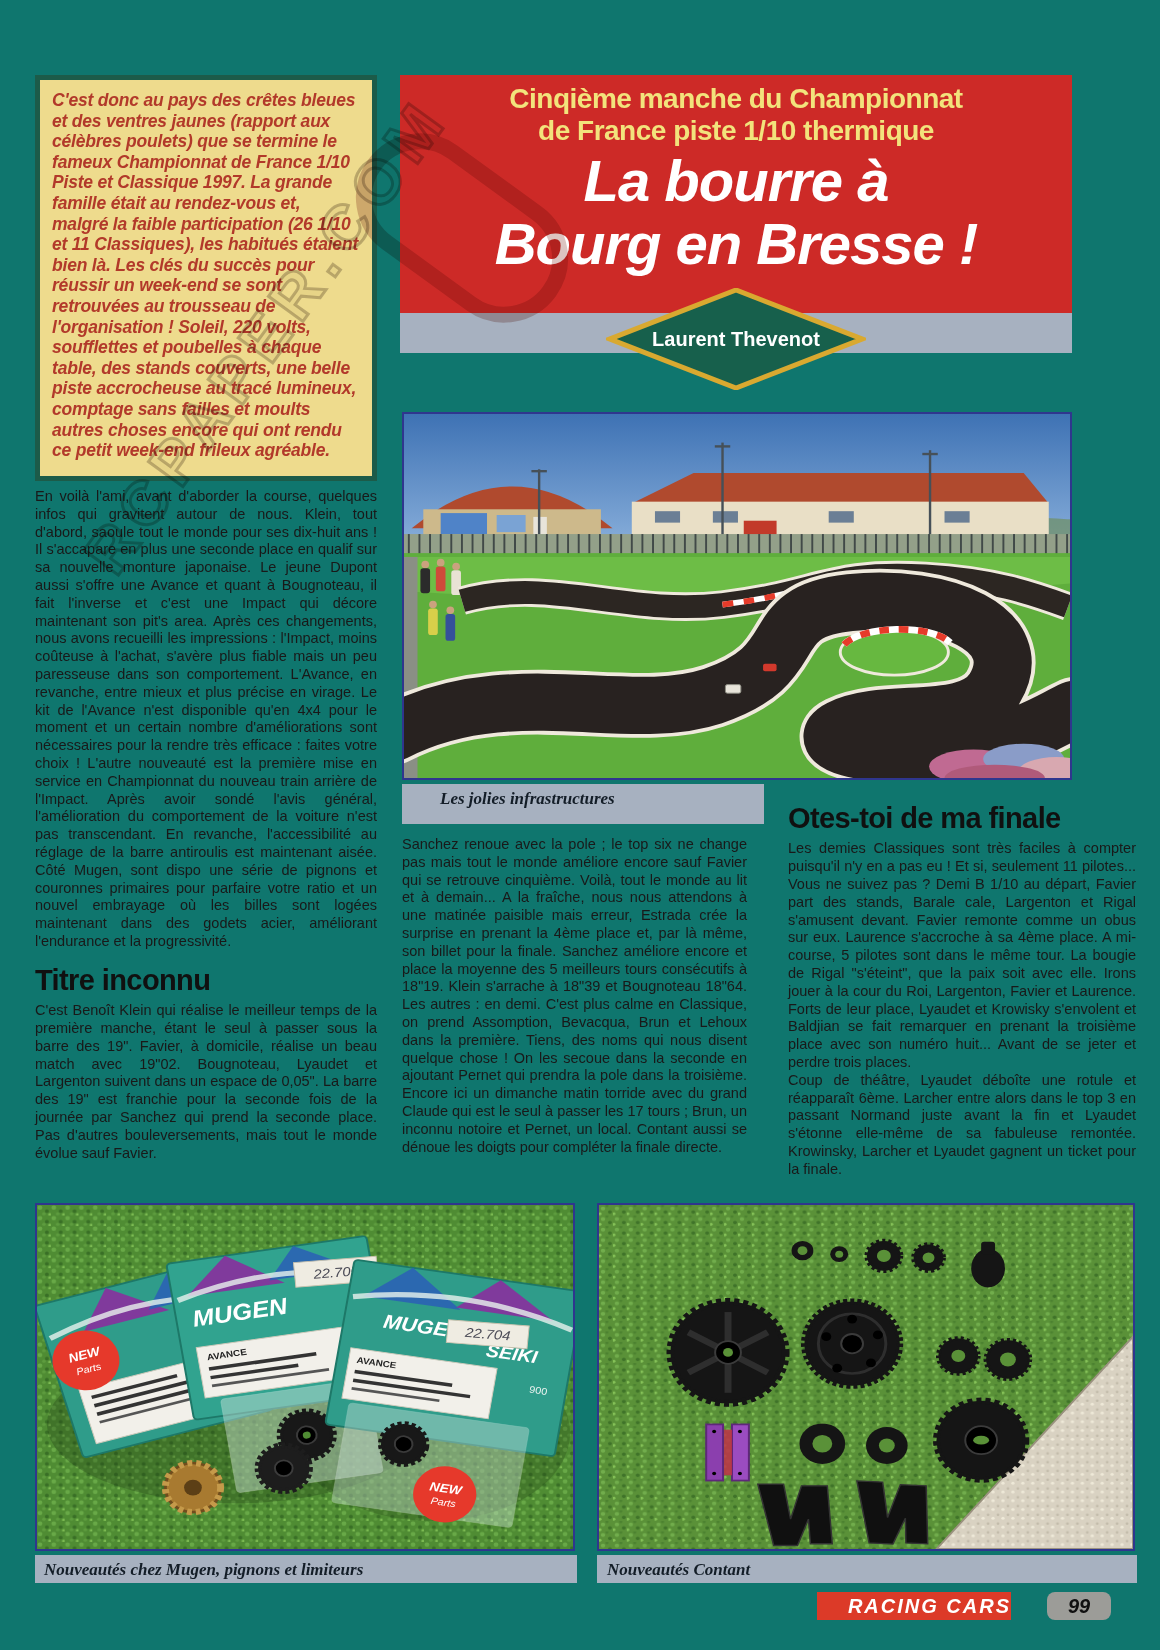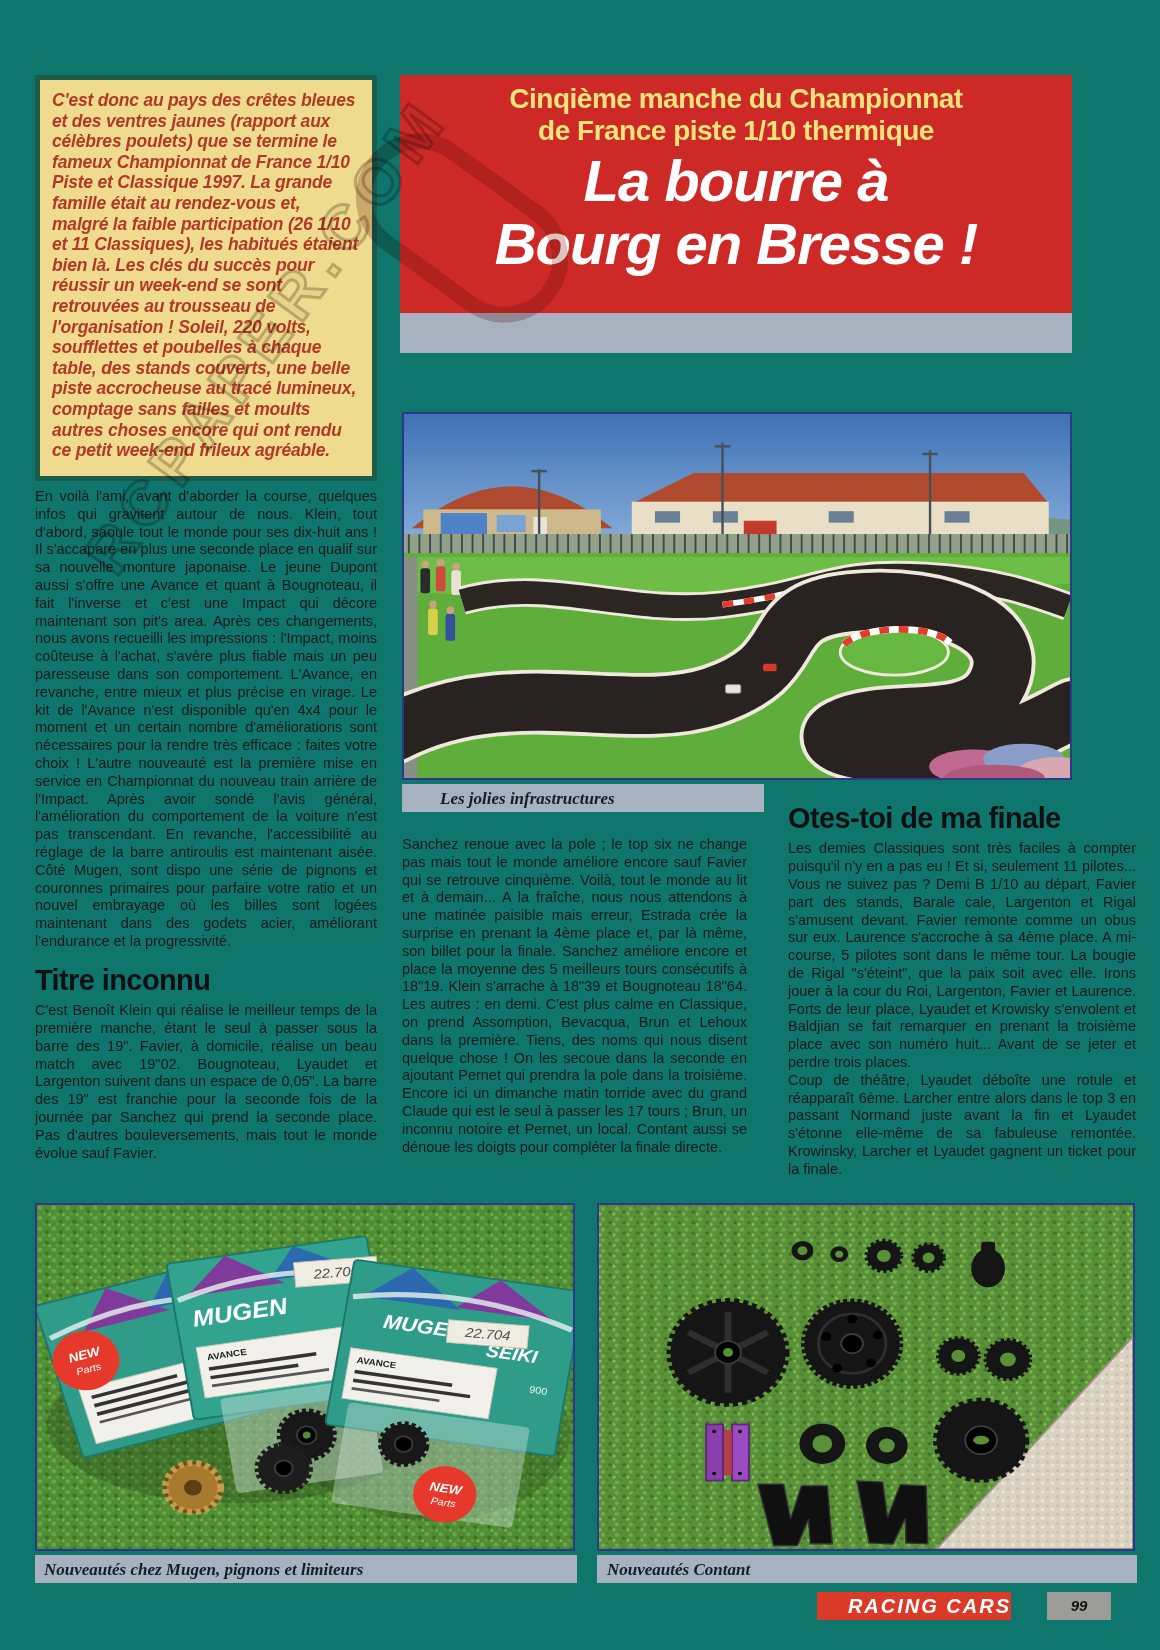--- a/index.html
+++ b/index.html
@@ -18,37 +18,37 @@
   .byline-diamond{left:606px;top:288px;width:260px;height:102px;}
 
   
   .photo-frame{border:2px solid #2f368e;background:#5fae3c;overflow:hidden;}
   .photo-frame svg{display:block;width:100%;height:100%;}
   .track-frame{left:402px;top:412px;width:670px;height:368px;}
   .mugen-frame{left:35px;top:1203px;width:540px;height:348px;}
   .serpent-frame{left:597px;top:1203px;width:538px;height:348px;}
 
   .caption-band{background:#a7b1c0;color:#131d27;font-family:"Liberation Serif",serif;font-weight:bold;font-style:italic;font-size:17px;line-height:1;padding:6px 10px;}
-  .cap-track{left:402px;top:784px;width:362px;height:28px;padding-left:38px;}
+  .cap-track{left:402px;top:784px;width:362px;height:40px;padding-left:38px;}
   .cap-mugen{left:35px;top:1555px;width:542px;height:28px;padding-left:9px;}
   .cap-serpent{left:597px;top:1555px;width:540px;height:28px;}
 
   
   .col{color:#191919;}
   .col-heading{font-weight:bold;font-size:29px;line-height:1.05;letter-spacing:-0.6px;color:#101010;margin:0 0 7px 0;}
   .body-text{font-size:14.5px;line-height:17.8px;text-align:justify;margin:0;}
   .body-text + .col-heading{margin-top:14px;}
   .p-gap{margin-top:0;}
   .left-col{left:35px;top:488px;width:342px;}
   .mid-col{left:402px;top:836px;width:345px;}
   .right-col{left:788px;top:803px;width:348px;}
 
   
   .footer-red{left:817px;top:1592px;width:194px;height:28px;background:#dc3a28;color:#fff;font-weight:bold;font-style:italic;font-size:20px;line-height:28px;text-align:right;letter-spacing:2px;}
-  .footer-gray{left:1047px;top:1592px;width:64px;height:28px;background:#9c9c98;color:#101010;font-weight:bold;font-style:italic;font-size:15px;line-height:28px;text-align:center;}
+  .footer-gray{left:1047px;top:1592px;width:64px;height:28px;background:#9c9c98;color:#101010;font-weight:bold;font-style:italic;font-size:20px;line-height:28px;text-align:center;border-radius:8px;}
 
   
   .watermark-text{left:70px;top:545px;width:660px;transform:rotate(-54deg);transform-origin:0 0;font-weight:bold;font-size:62px;letter-spacing:10px;color:rgba(205,196,182,0.14);-webkit-text-stroke:3px rgba(110,98,86,0.38);mix-blend-mode:multiply;pointer-events:none;z-index:40;}
   .watermark-loop{left:398px;top:112px;width:128px;height:232px;border:16px solid rgba(128,42,32,0.28);border-radius:64px;transform:rotate(-54deg);mix-blend-mode:multiply;pointer-events:none;z-index:39;}
 
   svg text{font-family:"Liberation Sans",sans-serif;}
 </style>
 </head>
 <body>
 
@@ -58,20 +58,26 @@
     <div class="intro-text">C'est donc au pays des crêtes bleues et des ventres jaunes (rapport aux célèbres poulets) que se termine le fameux Championnat de France 1/10 Piste et Classique 1997. La grande famille était au rendez-vous et, malgré la faible participation (26 1/10 et 11 Classiques), les habitués étaient bien là. Les clés du succès pour réussir un week-end se sont retrouvées au trousseau de l'organisation ! Soleil, 220 volts, soufflettes et poubelles à chaque table, des stands couverts, une belle piste accrocheuse au tracé lumineux, comptage sans failles et moults autres choses encore qui ont rendu ce petit week-end frileux agréable.</div>
   </div>
 
   <div class="abs red-banner">
     <div class="kicker-line">Cinqième manche du Championnat</div>
     <div class="kicker-line">de France piste 1/10 thermique</div>
     <div class="main-title">La bourre à</div>
     <div class="main-title">Bourg en Bresse !</div>
   </div>
   <div class="abs gray-band"></div>
+  <div class="abs byline-diamond">
+    <svg viewBox="0 0 260 102">
+      <polygon points="130,2 256,51 130,100 4,51" fill="#17604c" stroke="#d9a930" stroke-width="5"></polygon>
+      <text x="130" y="58" text-anchor="middle" font-size="20" font-weight="bold" fill="#ffffff">Laurent Thevenot</text>
+    </svg>
+  </div>
 
   <div class="abs photo-frame track-frame">
     <svg viewBox="0 0 690 382" preserveAspectRatio="none">
       <defs>
         <linearGradient id="sky" x1="0" y1="0" x2="0" y2="1">
           <stop offset="0" stop-color="#3e72b4"></stop>
             <stop offset="1" stop-color="#8fb4de"></stop>
         </linearGradient>
         <pattern id="fence" width="11" height="22" patternUnits="userSpaceOnUse">
           <rect width="11" height="22" fill="none"></rect>

